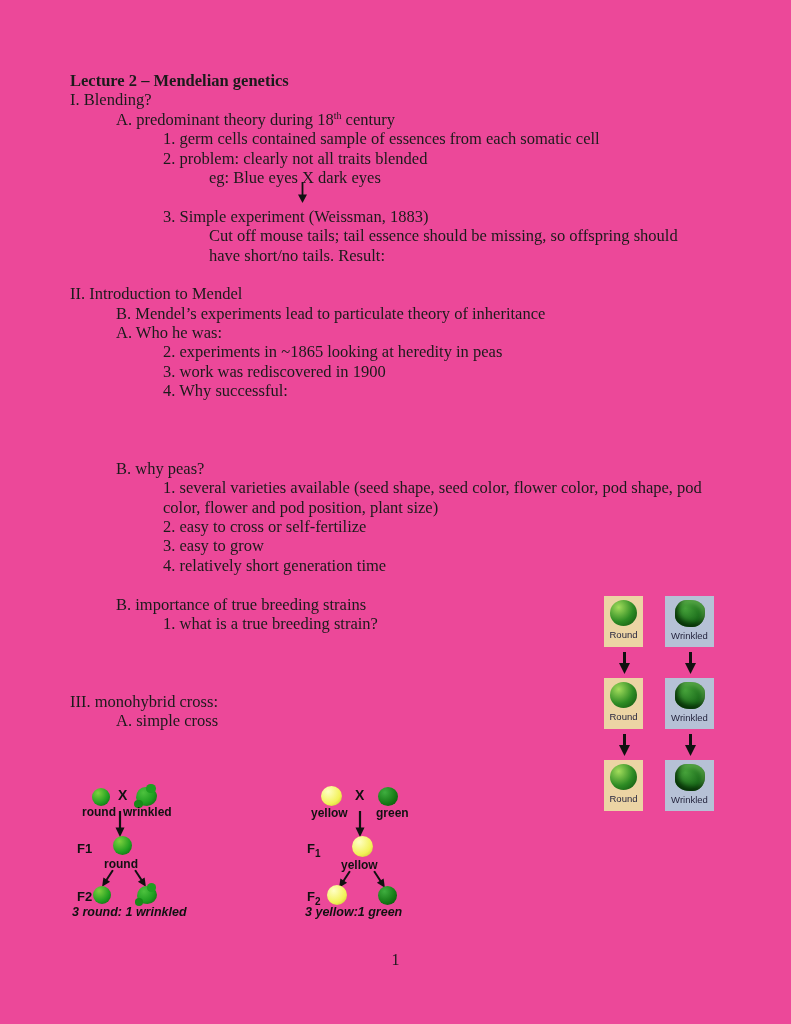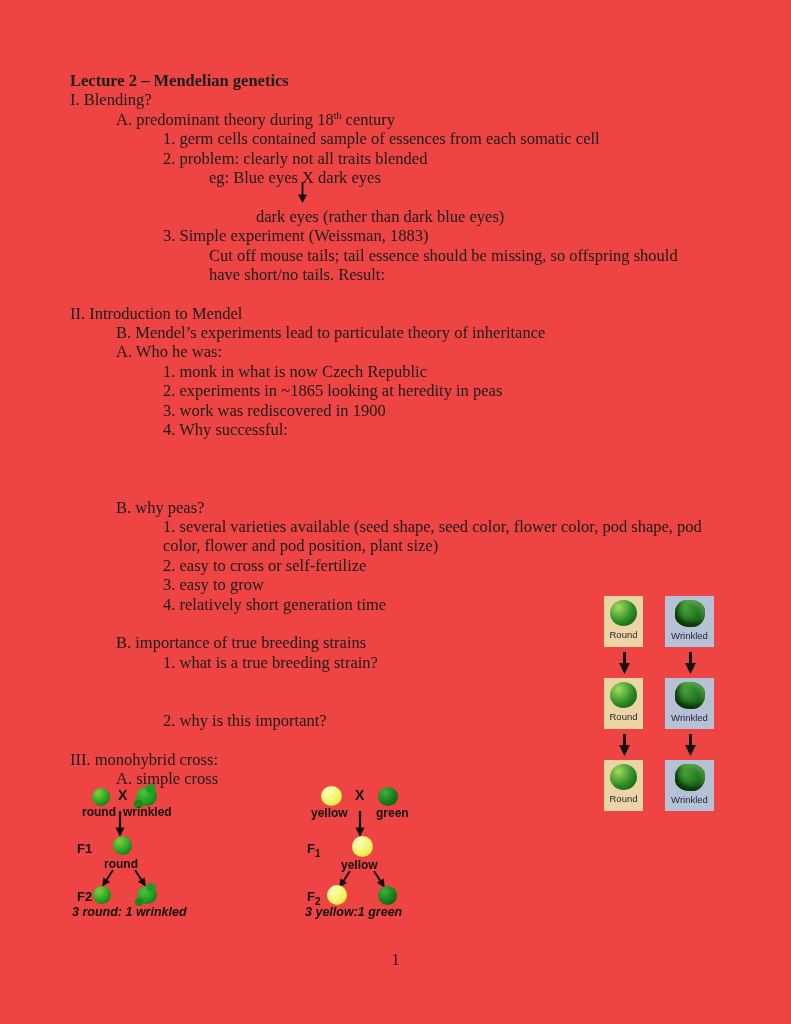--- a/index.html
+++ b/index.html
@@ -1,17 +1,17 @@
 <!DOCTYPE html>
 <html><head>
 <meta charset="utf-8">
 <style>
   html,body{margin:0;padding:0;background:#e8e8e8;}
   .page{
-    position:relative; width:791px; height:1024px; background:#ef4444;
+    position:relative; width:791px; height:1024px; background:#ec4899;
     font-family:"Liberation Serif", serif; color:#1b1b1b; overflow:hidden;
     margin:0 auto;
   }
   
   .outline{position:absolute; left:70px; top:71px; width:700px;
     font-size:16.5px; line-height:19.4px;}
   .ln{height:19.4px; white-space:nowrap;}
   .i0{padding-left:0;} .i1{padding-left:46px;} .i2{padding-left:93px;}
   .i3{padding-left:139px;} .i4{padding-left:186px;}
   .ttl{font-weight:bold;}
@@ -64,47 +64,44 @@
 <div class="page">
 
   <div class="outline">
     <div class="ln i0 ttl">Lecture 2 – Mendelian genetics</div>
     <div class="ln i0">I. Blending?</div>
     <div class="ln i1"><span>A. predominant theory during 18</span><span class="sup">th</span><span> century</span></div>
     <div class="ln i2">1. germ cells contained sample of essences from each somatic cell</div>
     <div class="ln i2">2. problem: clearly not all traits blended</div>
     <div class="ln i3">eg: Blue eyes X dark eyes</div>
     <div class="ln"></div>
-    <div class="ln i4">dark eyes (rather than dark blue eyes)</div>
     <div class="ln i2">3. Simple experiment (Weissman, 1883)</div>
     <div class="ln i3">Cut off mouse tails; tail essence should be missing, so offspring should</div>
     <div class="ln i3">have short/no tails. Result:</div>
     <div class="ln"></div>
     <div class="ln i0">II. Introduction to Mendel</div>
     <div class="ln i1">B. Mendel’s experiments lead to particulate theory of inheritance</div>
     <div class="ln i1">A. Who he was:</div>
-    <div class="ln i2">1. monk in what is now Czech Republic</div>
     <div class="ln i2">2. experiments in ~1865 looking at heredity in peas</div>
     <div class="ln i2">3. work was rediscovered in 1900</div>
     <div class="ln i2">4. Why successful:</div>
     <div class="ln"></div>
     <div class="ln"></div>
     <div class="ln"></div>
     <div class="ln i1">B. why peas?</div>
     <div class="ln i2">1. several varieties available (seed shape, seed color, flower color, pod shape, pod</div>
     <div class="ln i2">color, flower and pod position, plant size)</div>
     <div class="ln i2">2. easy to cross or self-fertilize</div>
     <div class="ln i2">3. easy to grow</div>
     <div class="ln i2">4. relatively short generation time</div>
     <div class="ln"></div>
     <div class="ln i1">B. importance of true breeding strains</div>
     <div class="ln i2">1. what is a true breeding strain?</div>
     <div class="ln"></div>
     <div class="ln"></div>
-    <div class="ln i2">2. why is this important?</div>
     <div class="ln"></div>
     <div class="ln i0">III. monohybrid cross:</div>
     <div class="ln i1">A. simple cross</div>
   </div>
 
   <div class="blend-arrow">
     <svg class="arr" width="11" height="21" viewBox="0 0 11 21">
       <line x1="5.5" y1="0" x2="5.5" y2="13" stroke="#111" stroke-width="1.8"></line>
       <polygon points="1,12.5 10,12.5 5.5,21" fill="#111"></polygon>
     </svg>

